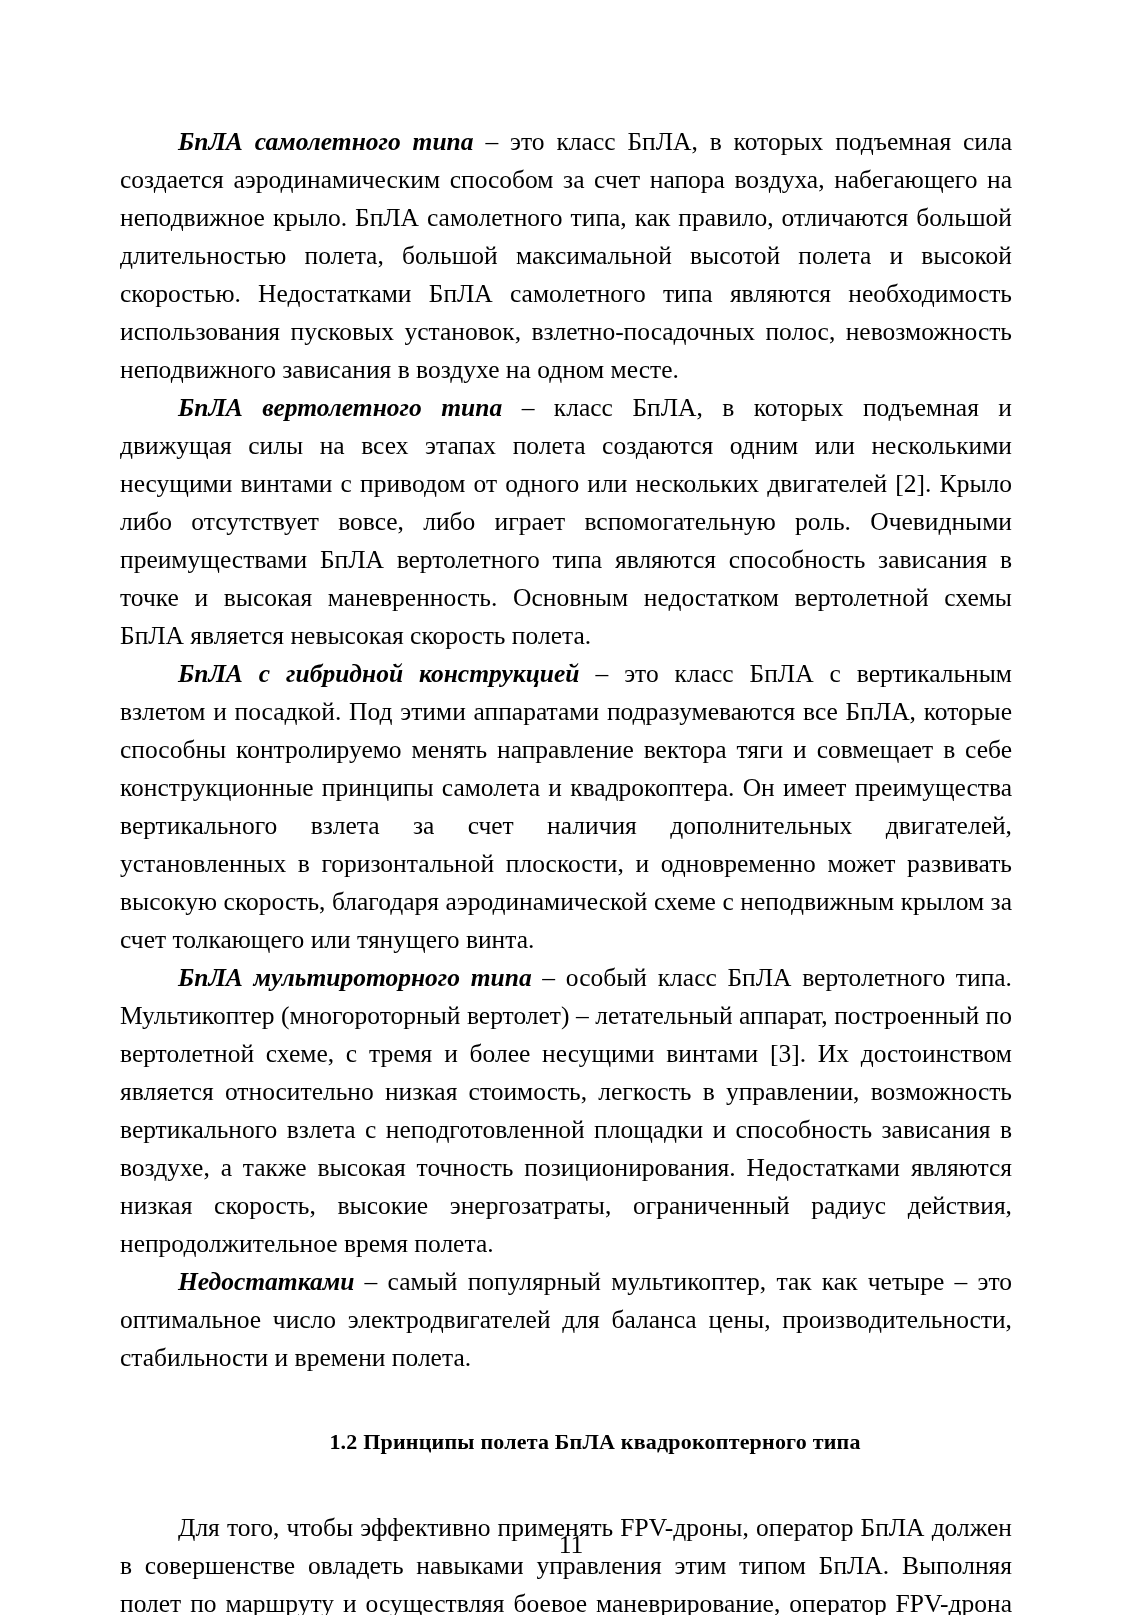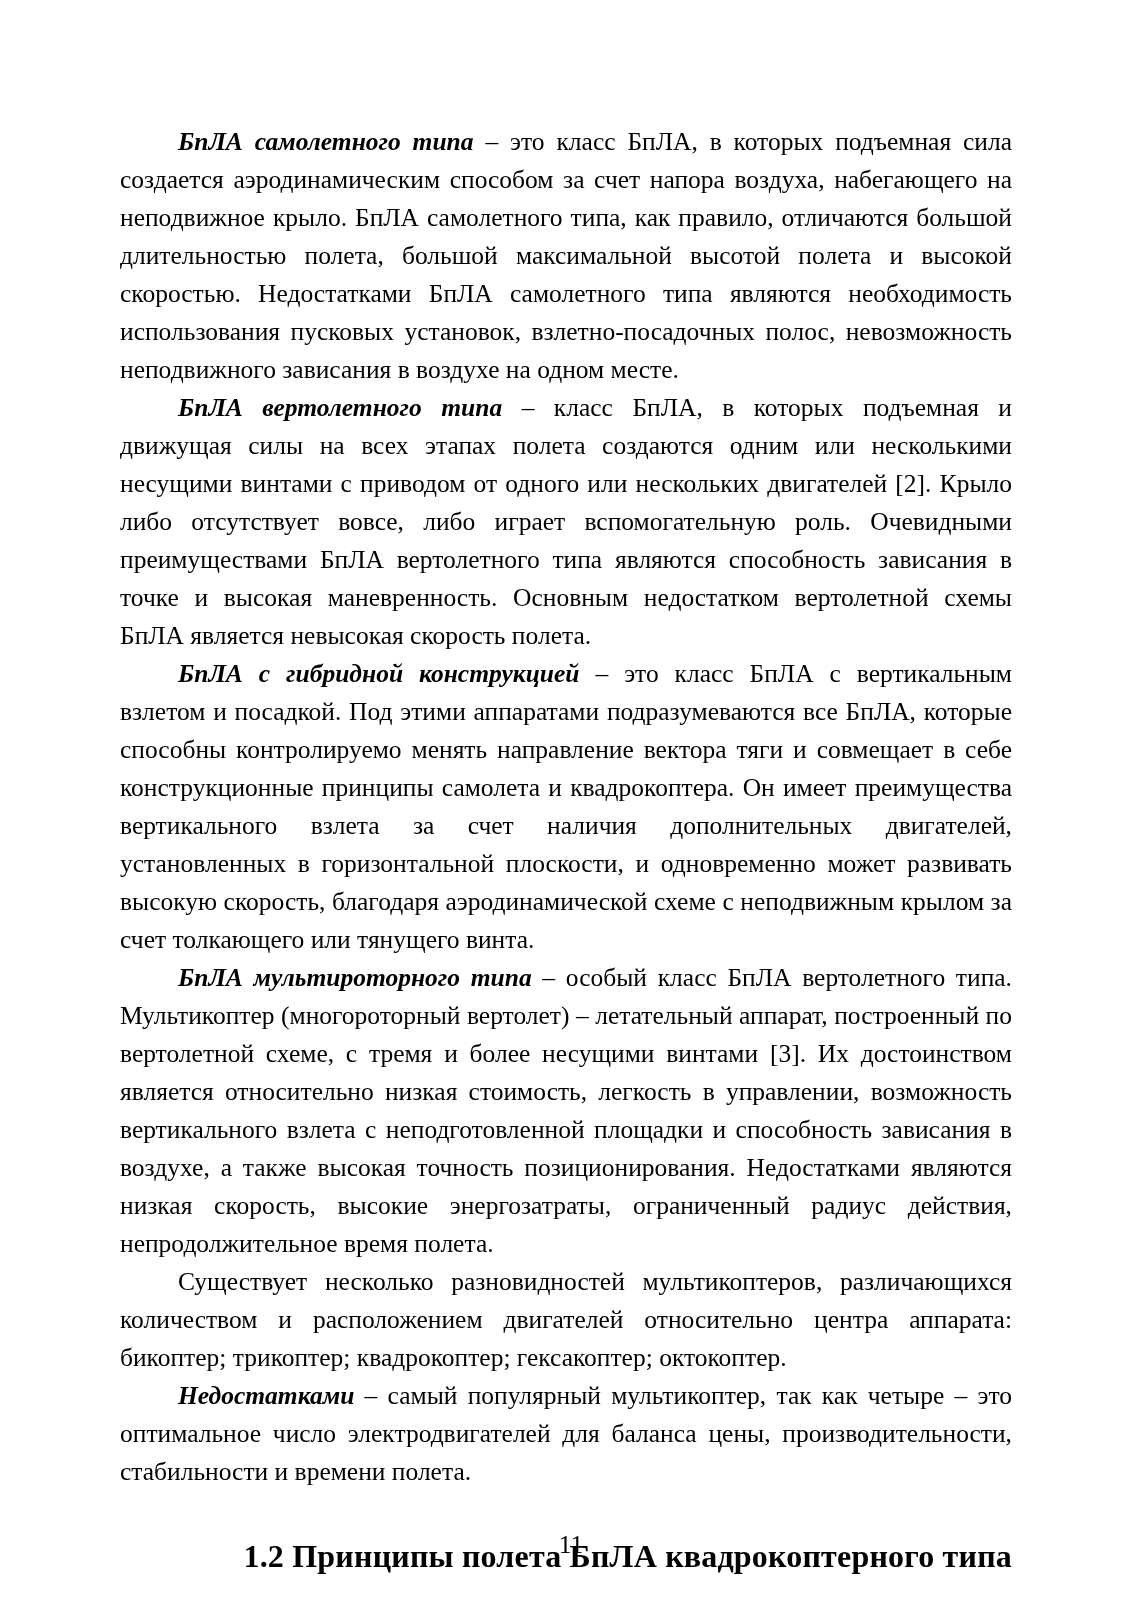--- a/index.html
+++ b/index.html
@@ -37,24 +37,24 @@
     text-justify: inter-word;
     hyphens: none;
     letter-spacing: 0px;
   }
   p.body-par .lead {
     font-weight: bold;
     font-style: italic;
   }
   h2.section-heading {
     margin: 0;
-    font-size: 32px;
+    font-size: 22px;
     line-height: 38px;
     font-weight: bold;
-    text-align: right;
+    text-align: center;
     text-indent: 58px;
     letter-spacing: 0.2px;
   }
   .gap-before-heading { height: 46px; }
   .gap-after-heading  { height: 48px; }
   .page-number {
     position: absolute;
     left: 0;
     right: 0;
     top: 1515px;
@@ -71,21 +71,20 @@
   <div class="text-column">
 
     <p class="body-par"><span class="lead">БпЛА самолетного типа</span><span> – это класс БпЛА, в которых подъемная сила создается аэродинамическим способом за счет напора воздуха, набегающего на неподвижное крыло. БпЛА самолетного типа, как правило, отличаются большой длительностью полета, большой максимальной высотой полета и высокой скоростью. Недостатками БпЛА самолетного типа являются необходимость использования пусковых установок, взлетно-посадочных полос, невозможность неподвижного зависания в воздухе на одном месте.</span></p>
 
     <p class="body-par"><span class="lead">БпЛА вертолетного типа</span><span> – класс БпЛА, в которых подъемная и движущая силы на всех этапах полета создаются одним или несколькими несущими винтами с приводом от одного или нескольких двигателей [2]. Крыло либо отсутствует вовсе, либо играет вспомогательную роль. Очевидными преимуществами БпЛА вертолетного типа являются способность зависания в точке и высокая маневренность. Основным недостатком вертолетной схемы БпЛА является невысокая скорость полета.</span></p>
 
     <p class="body-par"><span class="lead">БпЛА с гибридной конструкцией</span><span> – это класс БпЛА с вертикальным взлетом и посадкой. Под этими аппаратами подразумеваются все БпЛА, которые способны контролируемо менять направление вектора тяги и совмещает в себе конструкционные принципы самолета и квадрокоптера. Он имеет преимущества вертикального взлета за счет наличия дополнительных двигателей, установленных в горизонтальной плоскости, и одновременно может развивать высокую скорость, благодаря аэродинамической схеме с неподвижным крылом за счет толкающего или тянущего винта.</span></p>
 
     <p class="body-par"><span class="lead">БпЛА мультироторного типа</span><span> – особый класс БпЛА вертолетного типа. Мультикоптер (многороторный вертолет) – летательный аппарат, построенный по вертолетной схеме, с тремя и более несущими винтами [3]. Их достоинством является относительно низкая стоимость, легкость в управлении, возможность вертикального взлета с неподготовленной площадки и способность зависания в воздухе, а также высокая точность позиционирования. Недостатками являются низкая скорость, высокие энергозатраты, ограниченный радиус действия, непродолжительное время полета.</span></p>
 
-    <p class="body-par"><span class="lead"></span><span>Существует несколько разновидностей мультикоптеров, различающихся количеством и расположением двигателей относительно центра аппарата: бикоптер; трикоптер; квадрокоптер; гексакоптер; октокоптер.</span></p>
 
     <p class="body-par"><span class="lead">Недостатками</span><span> – самый популярный мультикоптер, так как четыре – это оптимальное число электродвигателей для баланса цены, производительности, стабильности и времени полета.</span></p>
 
     <div class="gap-before-heading"></div>
 
     <h2 class="section-heading">1.2 Принципы полета БпЛА квадрокоптерного типа</h2>
 
     <div class="gap-after-heading"></div>
 
     <p class="body-par"><span class="lead"></span><span>Для того, чтобы эффективно применять FPV-дроны, оператор БпЛА должен в совершенстве овладеть навыками управления этим типом БпЛА. Выполняя полет по маршруту и осуществляя боевое маневрирование, оператор FPV-дрона должен постоянно оценивать положение БпЛА в пространстве и прогнозировать его реакцию на перемещение органов управления. Для этого ему необходимо понимать, какие силы действуют на квадрокоптер в полете, а</span></p>

